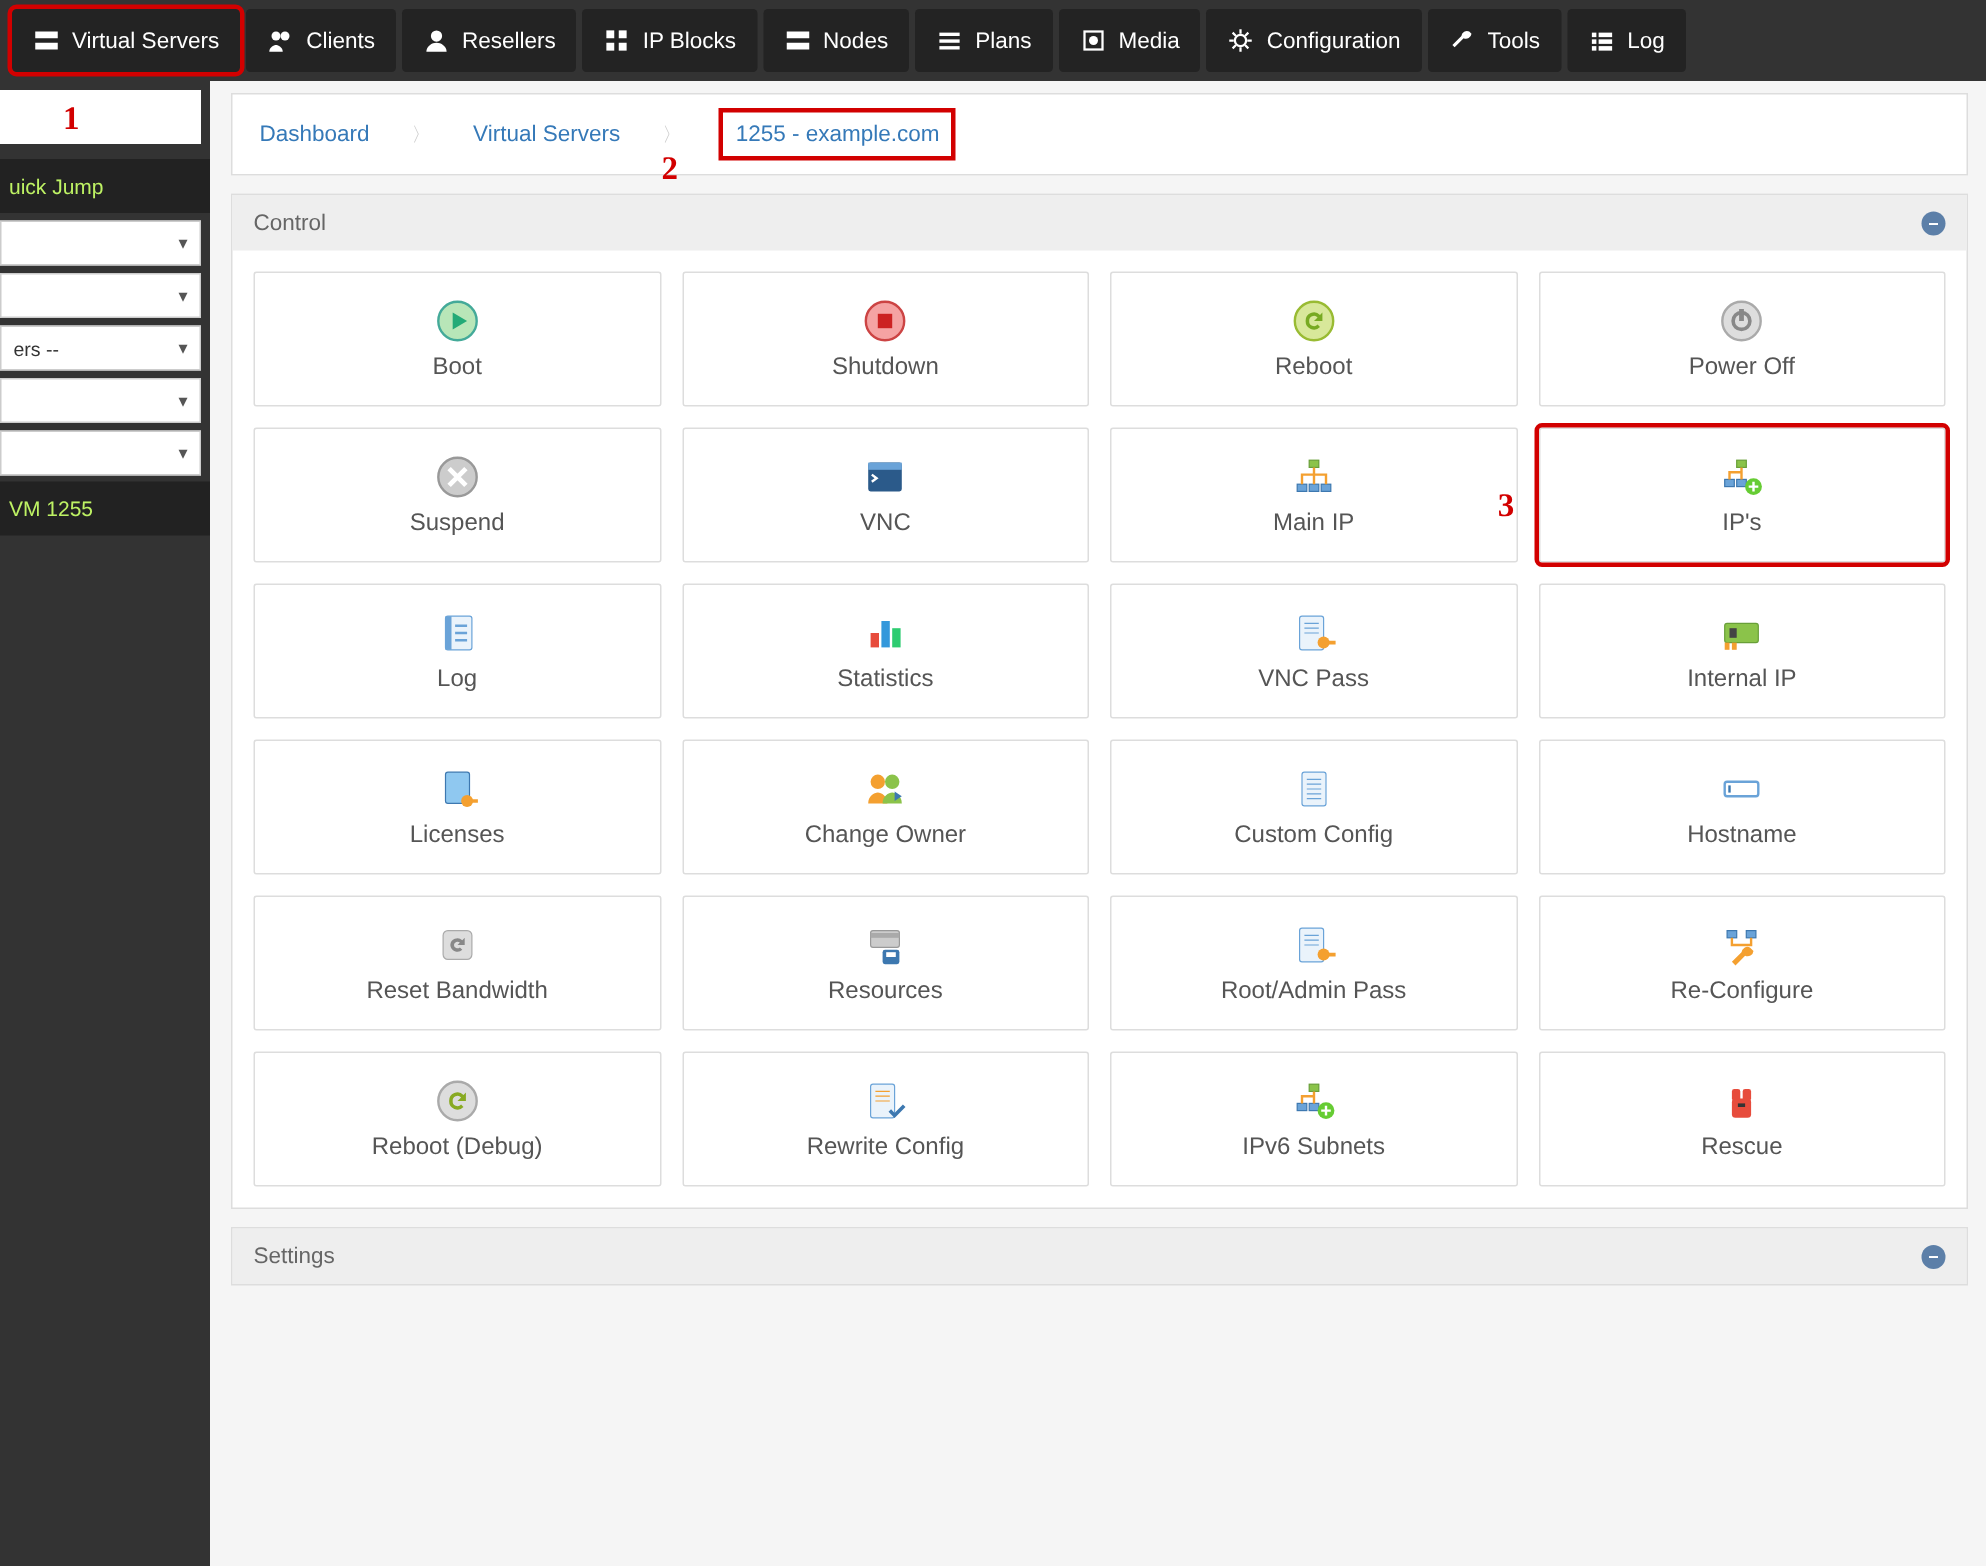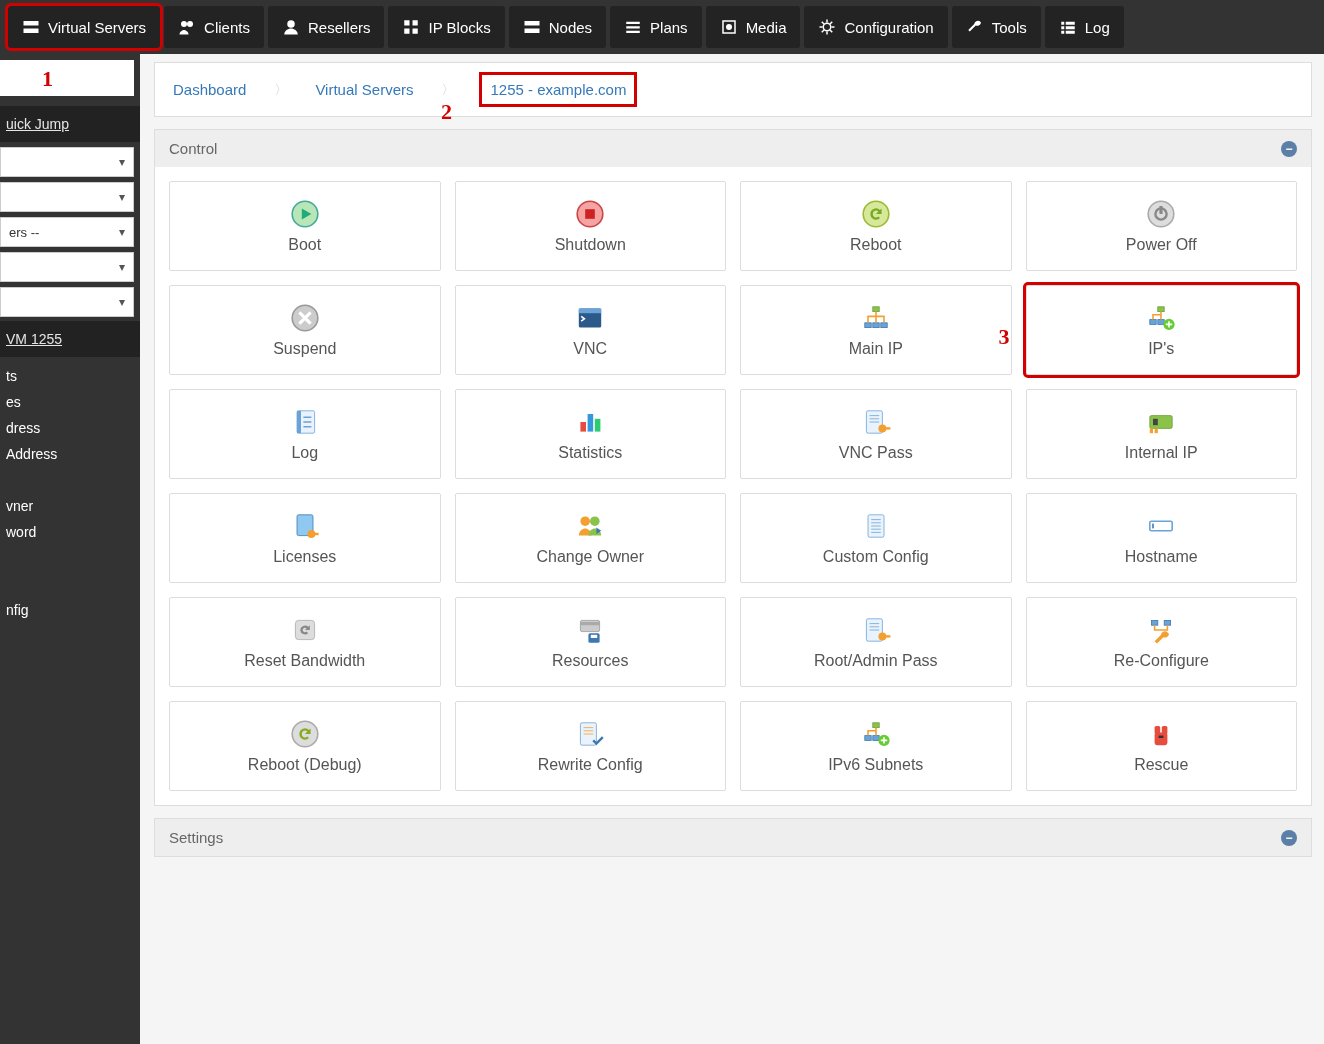--- a/index.html
+++ b/index.html
@@ -12,21 +12,21 @@
 
 .highlight-red { outline:3px solid #d20000; outline-offset:0; }
 .marker { position:absolute; color:#d20000; font-weight:bold; font-size:22px; font-family:"Times New Roman",serif; z-index:100; }
 
 
 .body-row { display:flex; flex:1; min-height:0; }
 
 
 .sidebar { width:140px; background:#333; color:#fff; font-size:14px; position:relative; flex-shrink:0; }
 .sidebar .whitebox { height:36px; background:#fff; margin:6px 6px 10px 0; }
-.sidebar .sect-title { background:#222; color:#e5e5e5; padding:10px 6px; font-size:14px;text-decoration:underline; }
+.sidebar .sect-title { background:#222; color:#bef264; padding:10px 6px; font-size:14px; }
 .sidebar .dd { background:#fff; color:#333; height:30px; margin:5px 6px 4px 0; display:flex; align-items:center; justify-content:space-between; padding:0 8px; font-size:13px; border:1px solid #ccc; }
 .sidebar .links { padding:6px 6px; }
 .sidebar .links div { padding:5px 0 5px 0; color:#fff; font-size:14px; white-space:nowrap; overflow:hidden; }
 
 
 .main { flex:1; background:#f5f5f5; padding:0 12px 0 14px; overflow:hidden; }
 .breadcrumb { background:#fff; margin-top:8px; padding:12px 18px; display:flex; align-items:center; gap:20px; border:1px solid #ddd; }
 .breadcrumb a { color:#3579b8; text-decoration:none; font-size:15px; }
 .breadcrumb .bsep { color:#ccc; font-size:13px; padding:0 8px; }
 
@@ -162,33 +162,20 @@
     <div class="dd chev">
         <span>ers --</span>
       </div>
     <div class="dd chev">
         <span></span>
       </div>
     <div class="dd chev">
         <span></span>
       </div>
     <div class="sect-title">VM 1255</div>
-    <div class="links" id="sidelinks">
-        <div>ts</div>
-        <div>es</div>
-        <div>dress</div>
-        <div>Address</div>
-        <div>&nbsp;</div>
-        <div>vner</div>
-        <div>word</div>
-        <div>&nbsp;</div>
-        <div>&nbsp;</div>
-        <div>nfig</div>
-        <div>&nbsp;</div>
-      </div>
   </div>
 
   <div class="main">
     <div class="breadcrumb" style="position:relative;">
       <a>Dashboard</a>
       <span class="bsep">〉</span>
       <a>Virtual Servers</a>
       <span class="bsep">〉</span>
       <a class="highlight-red" style="padding:6px 8px;">1255 - example.com</a>
       <div class="marker" style="left:286px; top:36px;">2</div>

